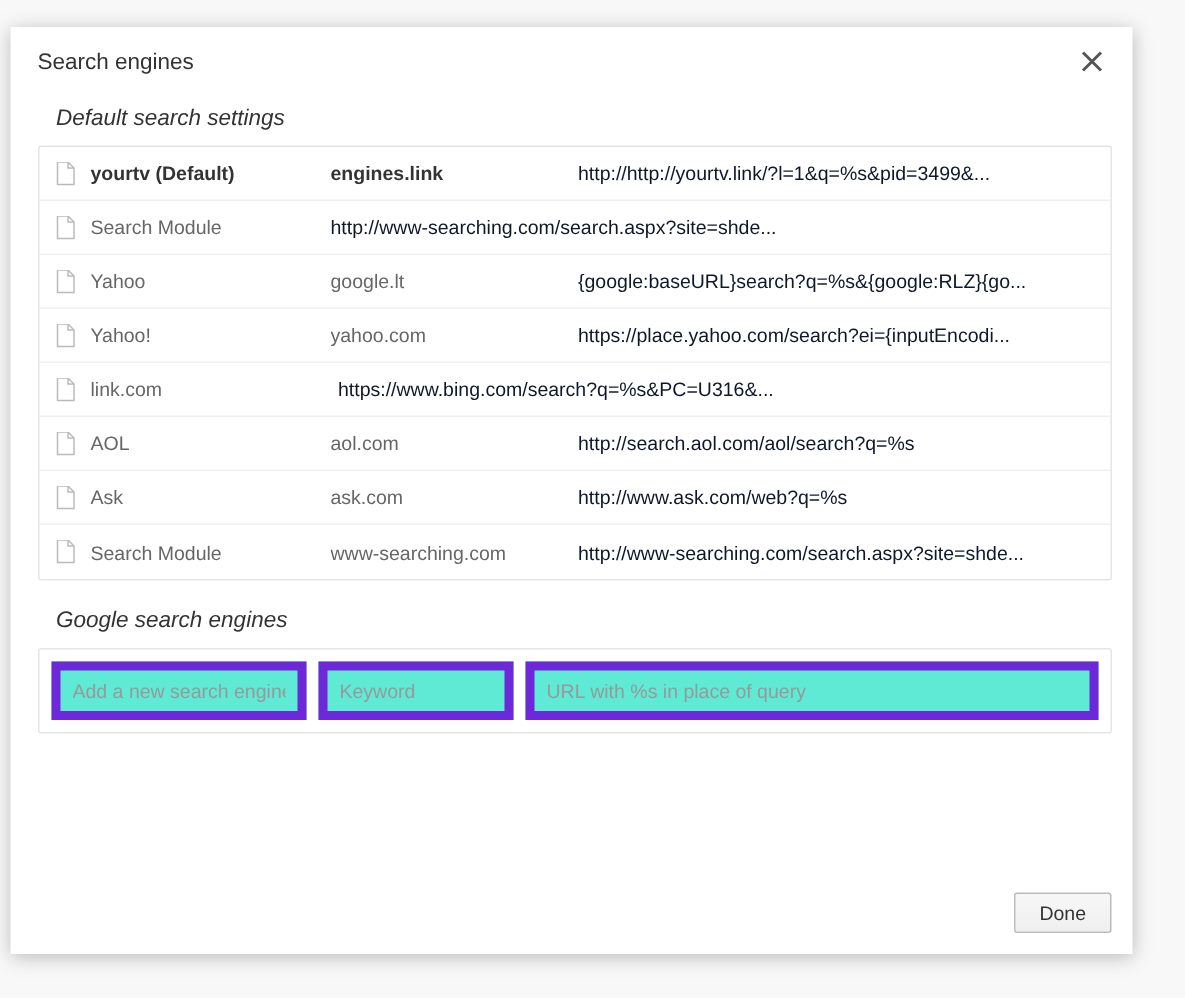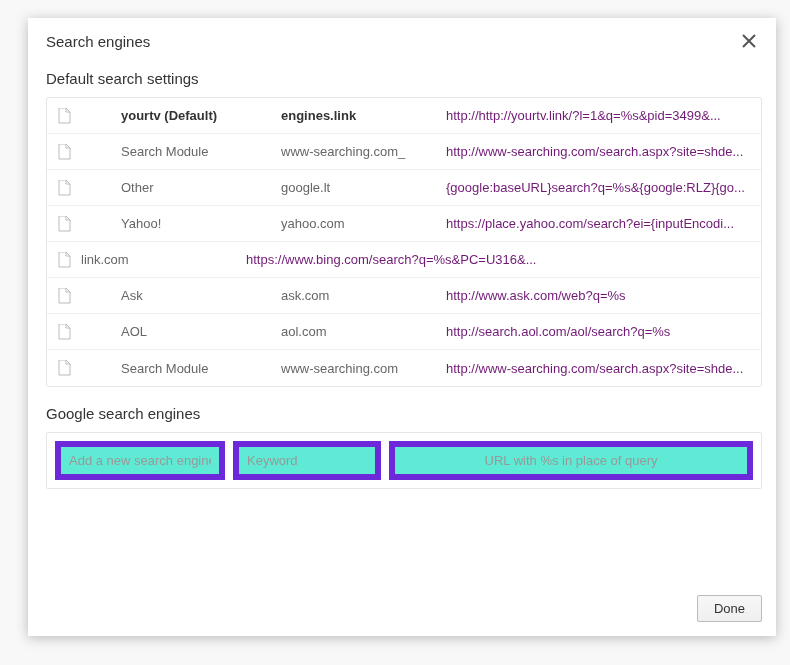--- a/index.html
+++ b/index.html
@@ -15,21 +15,21 @@
     }
     .backdrop {
       position: absolute;
       inset: 0;
       background: #fafafa;
       filter: blur(0.5px);
       opacity: 0.6;
     }
     .dialog {
       position: absolute;
-      left: 28px;
+      left: 7px;
       top: 18px;
       width: 748px;
       height: 618px;
       background: #fff;
       box-shadow: 0 2px 12px rgba(0,0,0,0.25);
       display: flex;
       flex-direction: column;
     }
     .dialog-header {
       padding: 14px 18px 10px 18px;
@@ -58,21 +58,22 @@
       padding: 0 8px 0 18px;
       position: relative;
     }
     .dialog-body::-webkit-scrollbar { width: 12px; }
     .dialog-body::-webkit-scrollbar-track { background: #f0f0f0; }
     .dialog-body::-webkit-scrollbar-thumb { background: #c8c8c8; border-radius: 2px; }
     .section-title {
       font-size: 15px;
       color: #333;
       font-weight: 400;
-      margin: 10px 0 10px 0;
+      margin: 10px 0 10px 12px;
+      font-style: italic;
     }
     .engine-list {
       border: 1px solid #e5e5e5;
       border-radius: 2px;
       margin-right: 6px;
     }
     .engine-row {
       display: flex;
       align-items: center;
       padding: 8px 10px;
@@ -84,45 +85,45 @@
     .engine-row.default { }
     .engine-row.default .col-name,
     .engine-row.default .col-keyword { font-weight: 700; color: #333; }
     .file-icon {
       width: 14px;
       height: 16px;
       margin-right: 10px;
       flex-shrink: 0;
       color: #bbb;
     }
-    .col-name { width: 160px; flex-shrink: 0; overflow: hidden; text-overflow: ellipsis; white-space: nowrap; margin-left: 40px; }
+    .col-name { width: 160px; flex-shrink: 0; overflow: hidden; text-overflow: ellipsis; white-space: nowrap; }
     .col-keyword { width: 165px; flex-shrink: 0; overflow: hidden; text-overflow: ellipsis; white-space: nowrap; }
-    .col-url { flex: 1; overflow: hidden; text-overflow: ellipsis; white-space: nowrap; color: #701a75; }
+    .col-url { flex: 1; overflow: hidden; text-overflow: ellipsis; white-space: nowrap; color: #0f172a; }
     .input-row {
       display: flex;
       gap: 8px;
       padding: 8px;
       border: 1px solid #e5e5e5;
       border-radius: 2px;
       margin-right: 6px;
       margin-bottom: 140px;
     }
     .input-row input {
       border: 6px solid #6d28d9;
       padding: 6px 8px;
       font-family: inherit;
       font-size: 13px;
       color: #333;
       background: #5eead4;
       outline: none;
     }
     .input-row input::placeholder { color: #999; }
     .inp-name { width: 170px; }
-    .inp-keyword { width: 148px; }
-    .inp-url { flex: 1; text-align: center; }
+    .inp-keyword { width: 130px; }
+    .inp-url { flex: 1; }
     .dialog-footer {
       padding: 10px 14px 14px 14px;
       display: flex;
       justify-content: flex-end;
       border-top: none;
     }
     .done-btn {
       border: 1px solid #bbb;
       background: linear-gradient(#f7f7f7, #efefef);
       padding: 5px 16px;
@@ -157,28 +158,27 @@
           </svg>
           <span class="col-name">yourtv (Default)</span>
           <span class="col-keyword">engines.link</span>
           <span class="col-url">http://http://yourtv.link/?l=1&amp;q=%s&amp;pid=3499&amp;...</span>
         </div>
         <div class="engine-row">
           <svg class="file-icon" viewBox="0 0 14 16">
             <path d="M2 0 H9 L13 4 V15 H2 Z M9 0 V4 H13" fill="none" stroke="currentColor" stroke-width="1"></path>
           </svg>
           <span class="col-name">Search Module</span>
-          <span class="col-keyword">www-searching.com_</span>
           <span class="col-url">http://www-searching.com/search.aspx?site=shde...</span>
         </div>
         <div class="engine-row">
           <svg class="file-icon" viewBox="0 0 14 16">
             <path d="M2 0 H9 L13 4 V15 H2 Z M9 0 V4 H13" fill="none" stroke="currentColor" stroke-width="1"></path>
           </svg>
-          <span class="col-name">Other</span>
+          <span class="col-name">Yahoo</span>
           <span class="col-keyword">google.lt</span>
           <span class="col-url">{google:baseURL}search?q=%s&amp;{google:RLZ}{go...</span>
         </div>
         <div class="engine-row">
           <svg class="file-icon" viewBox="0 0 14 16">
             <path d="M2 0 H9 L13 4 V15 H2 Z M9 0 V4 H13" fill="none" stroke="currentColor" stroke-width="1"></path>
           </svg>
           <span class="col-name">Yahoo!</span>
           <span class="col-keyword">yahoo.com</span>
           <span class="col-url">https://place.yahoo.com/search?ei={inputEncodi...</span>
@@ -187,31 +187,31 @@
           <svg class="file-icon" viewBox="0 0 14 16">
             <path d="M2 0 H9 L13 4 V15 H2 Z M9 0 V4 H13" fill="none" stroke="currentColor" stroke-width="1"></path>
           </svg>
           <span class="col-keyword">link.com</span>
           <span class="col-url">https://www.bing.com/search?q=%s&amp;PC=U316&amp;...</span>
         </div>
         <div class="engine-row">
           <svg class="file-icon" viewBox="0 0 14 16">
             <path d="M2 0 H9 L13 4 V15 H2 Z M9 0 V4 H13" fill="none" stroke="currentColor" stroke-width="1"></path>
           </svg>
+          <span class="col-name">AOL</span>
+          <span class="col-keyword">aol.com</span>
+          <span class="col-url">http://search.aol.com/aol/search?q=%s</span>
+        </div>
+        <div class="engine-row">
+          <svg class="file-icon" viewBox="0 0 14 16">
+            <path d="M2 0 H9 L13 4 V15 H2 Z M9 0 V4 H13" fill="none" stroke="currentColor" stroke-width="1"></path>
+          </svg>
           <span class="col-name">Ask</span>
           <span class="col-keyword">ask.com</span>
           <span class="col-url">http://www.ask.com/web?q=%s</span>
-        </div>
-        <div class="engine-row">
-          <svg class="file-icon" viewBox="0 0 14 16">
-            <path d="M2 0 H9 L13 4 V15 H2 Z M9 0 V4 H13" fill="none" stroke="currentColor" stroke-width="1"></path>
-          </svg>
-          <span class="col-name">AOL</span>
-          <span class="col-keyword">aol.com</span>
-          <span class="col-url">http://search.aol.com/aol/search?q=%s</span>
         </div>
         <div class="engine-row">
           <svg class="file-icon" viewBox="0 0 14 16">
             <path d="M2 0 H9 L13 4 V15 H2 Z M9 0 V4 H13" fill="none" stroke="currentColor" stroke-width="1"></path>
           </svg>
           <span class="col-name">Search Module</span>
           <span class="col-keyword">www-searching.com</span>
           <span class="col-url">http://www-searching.com/search.aspx?site=shde...</span>
         </div>
       </div>

